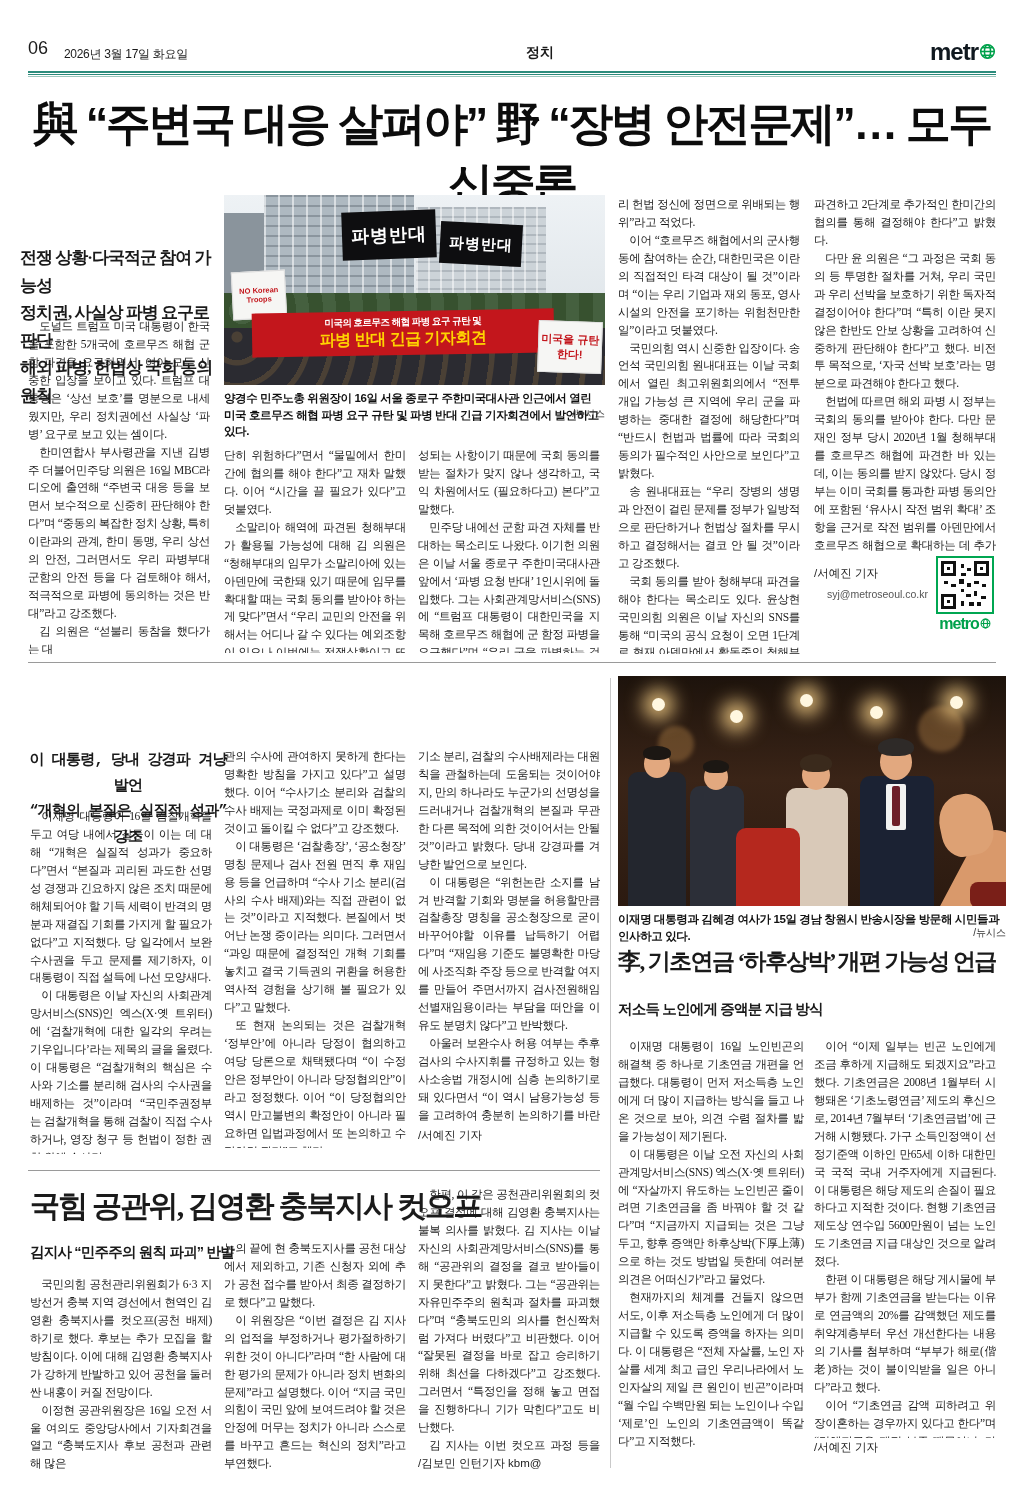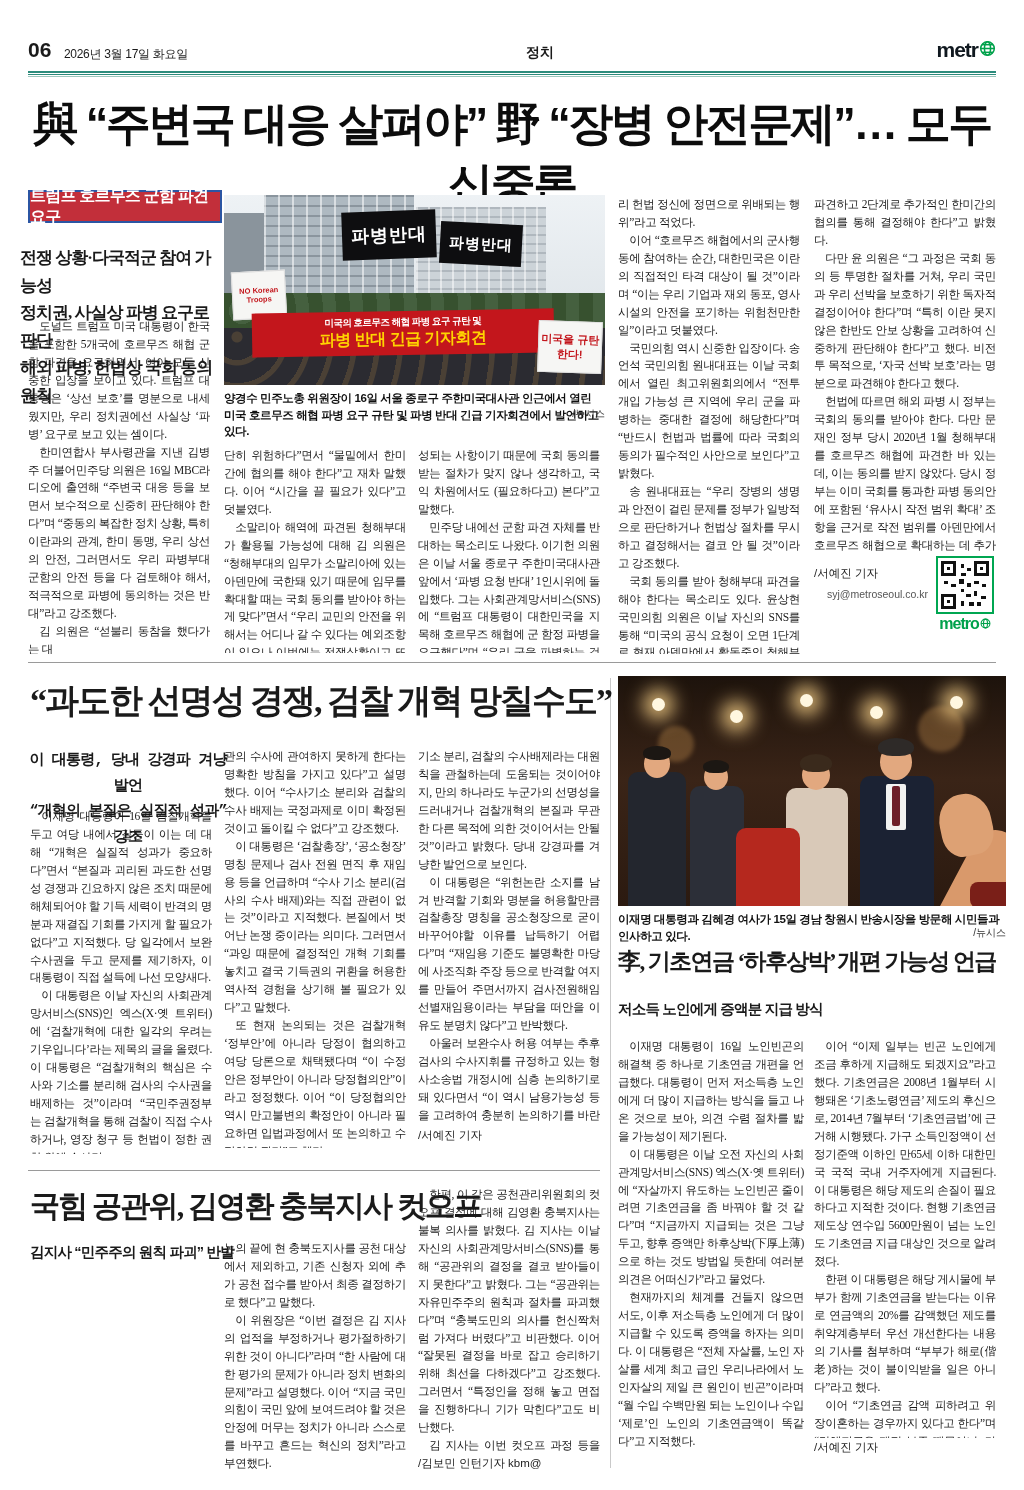--- a/index.html
+++ b/index.html
@@ -1,24 +1,24 @@
 <!DOCTYPE html>
 <html><head>
 <meta charset="utf-8">
 <style>
   html,body{margin:0;padding:0;background:#e8e8e8;}
   .page{position:relative;width:1024px;height:1490px;background:#ffffff;margin:0 auto;
         font-family:"Liberation Serif",serif;color:#1a1a1a;overflow:hidden;}
   .abs{position:absolute;}
   .sans{font-family:"Liberation Sans",sans-serif;}
   
-  .page-num{left:28px;top:38px;font-size:21px;font-weight:700;}
+  .page-num{left:28px;top:38px;font-size:18px;font-weight:400;}
   .page-date{left:64px;top:46px;font-size:12px;letter-spacing:-0.3px;}
   .section{left:0;top:44px;width:1024px;text-align:center;font-size:14px;font-weight:700;margin-left:28px;}
-  .brand-top{right:28px;top:38px;font-size:21px;font-weight:900;color:#10181f;letter-spacing:-1px;display:flex;align-items:center;}
+  .brand-top{right:28px;top:38px;font-size:24px;font-weight:900;color:#10181f;letter-spacing:-1px;display:flex;align-items:center;}
   .globe{display:inline-block;margin-left:1px;}
   .header-rule{left:28px;top:71px;width:968px;height:6px;
     background:linear-gradient(to bottom,#2c8c7c 0 2px,#ffffff 2px 3px,#2c8c7c 3px 4px,#ffffff 4px 5px,#9cc7bd 5px 6px);}
   
   .top-headline{left:24px;top:94px;width:976px;text-align:center;font-family:"Liberation Sans",sans-serif;
     font-size:45px;font-weight:900;letter-spacing:-2.5px;color:#0c0c0c;}
   
   .col{position:absolute;width:182px;font-size:11.5px;line-height:1.56;text-align:justify;
        letter-spacing:-0.3px;white-space:pre-line;overflow:hidden;word-break:break-all;color:#191919;}
   .byline{position:absolute;font-family:"Liberation Sans",sans-serif;font-size:11.5px;text-align:left;color:#222;}
@@ -101,21 +101,20 @@
         <line x1="2" y1="10" x2="18" y2="10"></line>
           <line x1="3.2" y1="5.5" x2="16.8" y2="5.5"></line>
           <line x1="3.2" y1="14.5" x2="16.8" y2="14.5"></line>
       </svg>
     </span>
   </div>
   <div class="abs header-rule"></div>
 
   <div class="abs top-headline">與 “주변국 대응 살펴야” 野 “장병 안전문제”… 모두 신중론</div>
 
-  <div class="abs a1-label">트럼프 호르무즈 군함 파견 요구</div>
   <div class="abs a1-subheads">전쟁 상황·다국적군 참여 가능성
 정치권, 사실상 파병 요구로 판단
 해외 파병, 헌법상 국회 동의 원칙</div>
 
   <div class="col" style="left:28px;top:318px;height:336px;"> 도널드 트럼프 미국 대통령이 한국을 포함한 5개국에 호르무즈 해협 군함 파견을 요구하면서, 여야 모두 신중한 입장을 보이고 있다. 트럼프 대통령은 ‘상선 보호’를 명분으로 내세웠지만, 우리 정치권에선 사실상 ‘파병’ 요구로 보고 있는 셈이다.
  한미연합사 부사령관을 지낸 김병주 더불어민주당 의원은 16일 MBC라디오에 출연해 “주변국 대응 등을 보면서 보수적으로 신중히 판단해야 한다”며 “중동의 복잡한 정치 상황, 특히 이란과의 관계, 한미 동맹, 우리 상선의 안전, 그러면서도 우리 파병부대 군함의 안전 등을 다 검토해야 해서, 적극적으로 파병에 동의하는 것은 반대”라고 강조했다.
  김 의원은 “섣불리 동참을 했다가는 대</div>
 
   <div class="abs photo1">
     <div class="p1-bldg3"></div>
@@ -191,21 +190,20 @@
         <circle cx="10" cy="10" r="8"></circle>
           <ellipse cx="10" cy="10" rx="3.6" ry="8"></ellipse>
           <line x1="2" y1="10" x2="18" y2="10"></line>
       </svg>
     </span>
   </div>
 
   <div class="hrule" style="left:28px;top:662px;width:968px;"></div>
   <div class="vrule" style="left:610px;top:678px;height:790px;"></div>
 
-  <div class="abs a2-headline">“과도한 선명성 경쟁, 검찰 개혁 망칠수도”</div>
   <div class="abs a2-subheads">이 대통령, 당내 강경파 겨냥 발언
 “개혁의 본질은 실질적 성과” 강조</div>
   <div class="col" style="left:30px;top:808px;height:346px;"> 이재명 대통령이 16일 검찰개혁을 두고 여당 내에서 갈등이 이는 데 대해 “개혁은 실질적 성과가 중요하다”면서 “본질과 괴리된 과도한 선명성 경쟁과 긴요하지 않은 조치 때문에 해체되어야 할 기득 세력이 반격의 명분과 재결집 기회를 가지게 할 필요가 없다”고 지적했다. 당 일각에서 보완수사권을 두고 문제를 제기하자, 이 대통령이 직접 설득에 나선 모양새다.
  이 대통령은 이날 자신의 사회관계망서비스(SNS)인 엑스(X·옛 트위터)에 ‘검찰개혁에 대한 일각의 우려는 기우입니다’라는 제목의 글을 올렸다. 이 대통령은 “검찰개혁의 핵심은 수사와 기소를 분리해 검사의 수사권을 배제하는 것”이라며 “국민주권정부는 검찰개혁을 통해 검찰이 직접 수사하거나, 영장 청구 등 헌법이 정한 권한 외에 수사기</div>
   <div class="col" style="left:224px;top:748px;height:400px;">관의 수사에 관여하지 못하게 한다는 명확한 방침을 가지고 있다”고 설명했다. 이어 “수사기소 분리와 검찰의 수사 배제는 국정과제로 이미 확정된 것이고 돌이킬 수 없다”고 강조했다.
  이 대통령은 ‘검찰총장’, ‘공소청장’ 명칭 문제나 검사 전원 면직 후 재임용 등을 언급하며 “수사 기소 분리(검사의 수사 배제)와는 직접 관련이 없는 것”이라고 지적했다. 본질에서 벗어난 논쟁 중이라는 의미다. 그러면서 “과잉 때문에 결정적인 개혁 기회를 놓치고 결국 기득권의 귀환을 허용한 역사적 경험을 상기해 볼 필요가 있다”고 말했다.
  또 현재 논의되는 것은 검찰개혁 ‘정부안’에 아니라 당정이 협의하고 여당 당론으로 채택됐다며 “이 수정안은 정부안이 아니라 당정협의안”이라고 정정했다. 이어 “이 당정협의안 역시 만고불변의 확정안이 아니라 필요하면 입법과정에서 또 논의하고 수정하면 된다”고 했다.
  그러면서도 “다만 그 재수정은 수사</div>
   <div class="col" style="left:418px;top:748px;height:376px;">기소 분리, 검찰의 수사배제라는 대원칙을 관철하는데 도움되는 것이어야지, 만의 하나라도 누군가의 선명성을 드러내거나 검찰개혁의 본질과 무관한 다른 목적에 의한 것이어서는 안될 것”이라고 밝혔다. 당내 강경파를 겨냥한 발언으로 보인다.
  이 대통령은 “위헌논란 소지를 남겨 반격할 기회와 명분을 허용할만큼 검찰총장 명칭을 공소청장으로 굳이 바꾸어야할 이유를 납득하기 어렵다”며 “재임용 기준도 불명확한 마당에 사조직화 주장 등으로 반격할 여지를 만들어 주면서까지 검사전원해임 선별재임용이라는 부담을 떠안을 이유도 분명치 않다”고 반박했다.
@@ -254,19 +252,21 @@
  현재까지의 체계를 건들지 않으면서도, 이후 저소득층 노인에게 더 많이 지급할 수 있도록 증액을 하자는 의미다. 이 대통령은 “전체 자살률, 노인 자살률 세계 최고 급인 우리나라에서 노인자살의 제일 큰 원인이 빈곤”이라며 “월 수입 수백만원 되는 노인이나 수입 ‘제로’인 노인의 기초연금액이 똑같다”고 지적했다.</div>
   <div class="col" style="left:814px;top:1038px;height:400px;"> 이어 “이제 일부는 빈곤 노인에게 조금 후하게 지급해도 되겠지요”라고 했다. 기초연금은 2008년 1월부터 시행돼온 ‘기초노령연금’ 제도의 후신으로, 2014년 7월부터 ‘기초연금법’에 근거해 시행됐다. 가구 소득인정액이 선정기준액 이하인 만65세 이하 대한민국 국적 국내 거주자에게 지급된다. 이 대통령은 해당 제도의 손질이 필요하다고 지적한 것이다. 현행 기초연금 제도상 연수입 5600만원이 넘는 노인도 기초연금 지급 대상인 것으로 알려졌다.
  한편 이 대통령은 해당 게시물에 부부가 함께 기초연금을 받는다는 이유로 연금액의 20%를 감액했던 제도를 취약계층부터 우선 개선한다는 내용의 기사를 첨부하며 “부부가 해로(偕老)하는 것이 불이익받을 일은 아니다”라고 했다.
  이어 “기초연금 감액 피하려고 위장이혼하는 경우까지 있다고 한다”며 “감액지급은 재정 부족 때문이니, 가급적 시정해야 한다”고 덧붙였다. 기초연금은 별개 기금이 조성돼 있지 않고, 국가재정을 투입해 직접 현찰을 지급하고 있다.</div>
   <div class="byline" style="left:814px;top:1440px;width:182px;">/서예진 기자</div>
 
   <div class="hrule" style="left:28px;top:1170px;width:572px;"></div>
 
   <div class="abs a4-headline">국힘 공관위, 김영환 충북지사 컷오프</div>
   <div class="abs a4-subhead">김지사 “민주주의 원칙 파괴” 반발</div>
+  <div class="col" style="left:30px;top:1276px;height:196px;"> 국민의힘 공천관리위원회가 6·3 지방선거 충북 지역 경선에서 현역인 김영환 충북지사를 컷오프(공천 배제)하기로 했다. 후보는 추가 모집을 할 방침이다. 이에 대해 김영환 충북지사가 강하게 반발하고 있어 공천을 둘러싼 내홍이 커질 전망이다.
+ 이정현 공관위원장은 16일 오전 서울 여의도 중앙당사에서 기자회견을 열고 “충북도지사 후보 공천과 관련해 많은</div>
   <div class="col" style="left:224px;top:1240px;height:234px;">논의 끝에 현 충북도지사를 공천 대상에서 제외하고, 기존 신청자 외에 추가 공천 접수를 받아서 최종 결정하기로 했다”고 말했다.
  이 위원장은 “이번 결정은 김 지사의 업적을 부정하거나 평가절하하기 위한 것이 아니다”라며 “한 사람에 대한 평가의 문제가 아니라 정치 변화의 문제”라고 설명했다. 이어 “지금 국민의힘이 국민 앞에 보여드려야 할 것은 안정에 머무는 정치가 아니라 스스로를 바꾸고 흔드는 혁신의 정치”라고 부연했다.</div>
   <div class="col" style="left:418px;top:1186px;height:266px;"> 한편, 이 같은 공천관리위원회의 컷오프 결정에 대해 김영환 충북지사는 불복 의사를 밝혔다. 김 지사는 이날 자신의 사회관계망서비스(SNS)를 통해 “공관위의 결정을 결코 받아들이지 못한다”고 밝혔다. 그는 “공관위는 자유민주주의 원칙과 절차를 파괴했다”며 “충북도민의 의사를 헌신짝처럼 가져다 버렸다”고 비판했다. 이어 “잘못된 결정을 바로 잡고 승리하기 위해 최선을 다하겠다”고 강조했다. 그러면서 “특정인을 정해 놓고 면접을 진행하다니 기가 막힌다”고도 비난했다.
  김 지사는 이번 컷오프 과정 등을 면밀히 살핀 뒤 재심 신청 여부 등을 결정할 것으로 알려졌다.</div>
   <div class="byline" style="left:418px;top:1456px;width:182px;">/김보민 인턴기자 kbm@</div>
 
 </div>
 
 </body></html>

